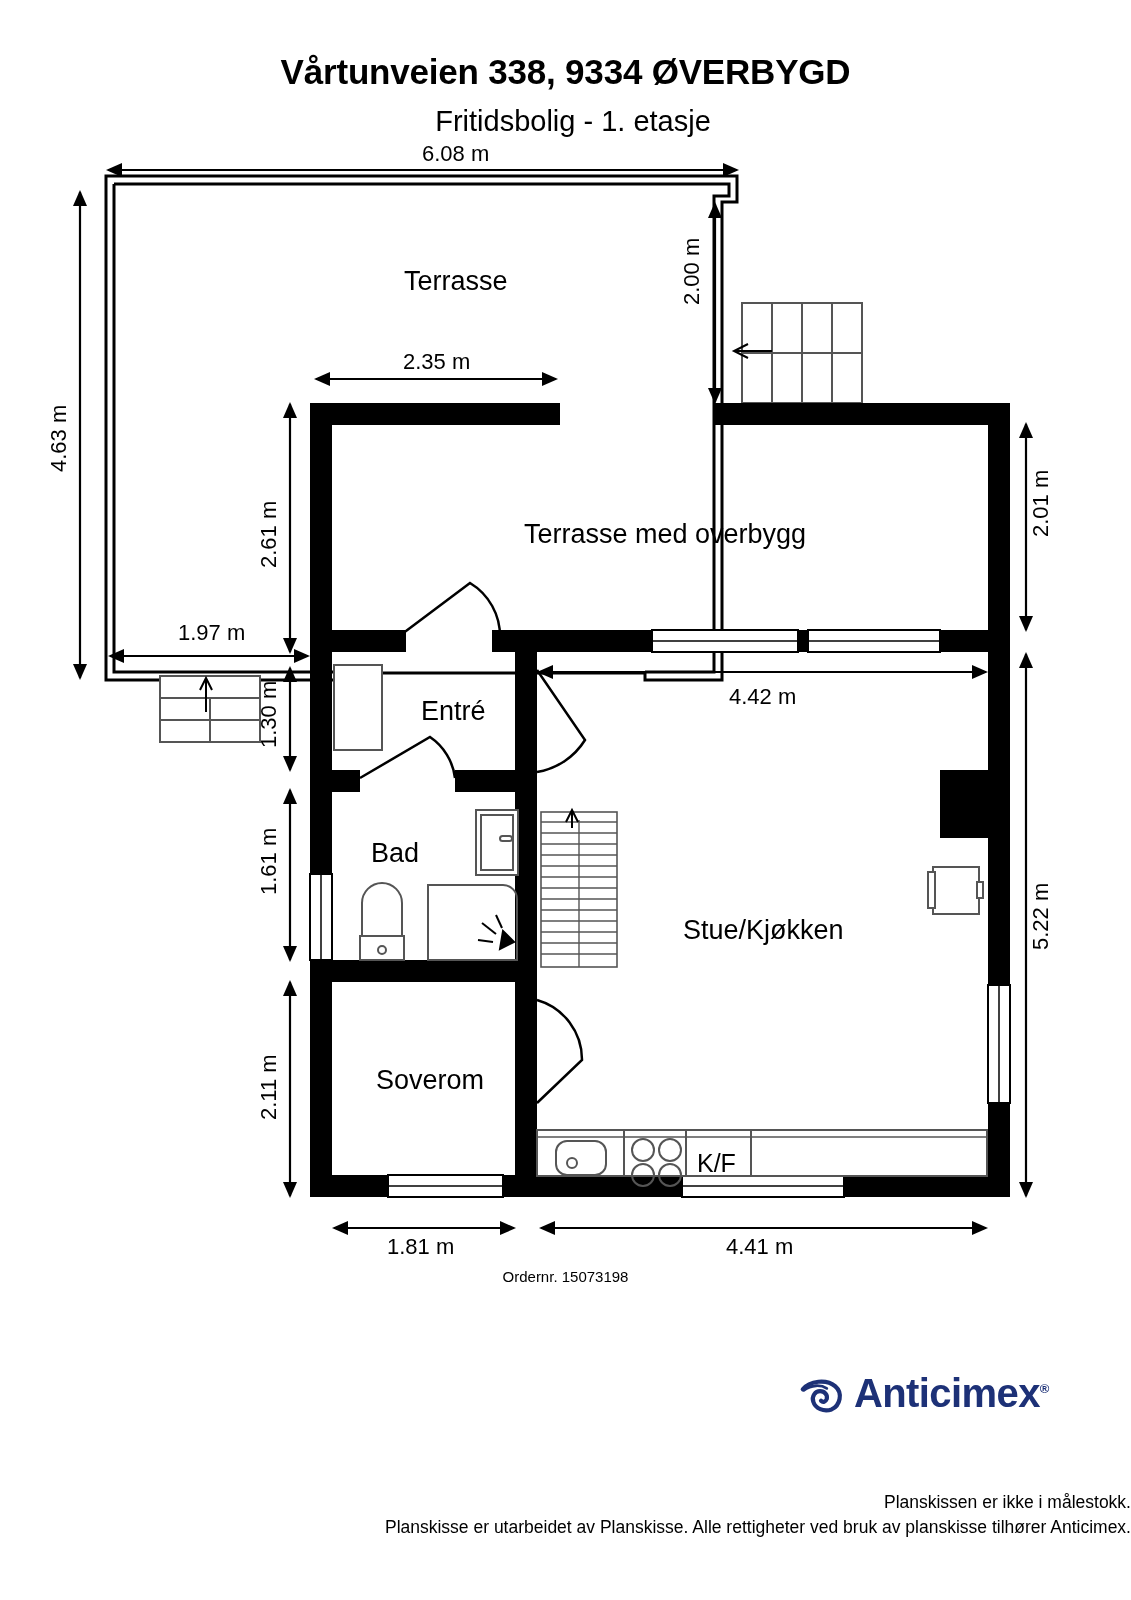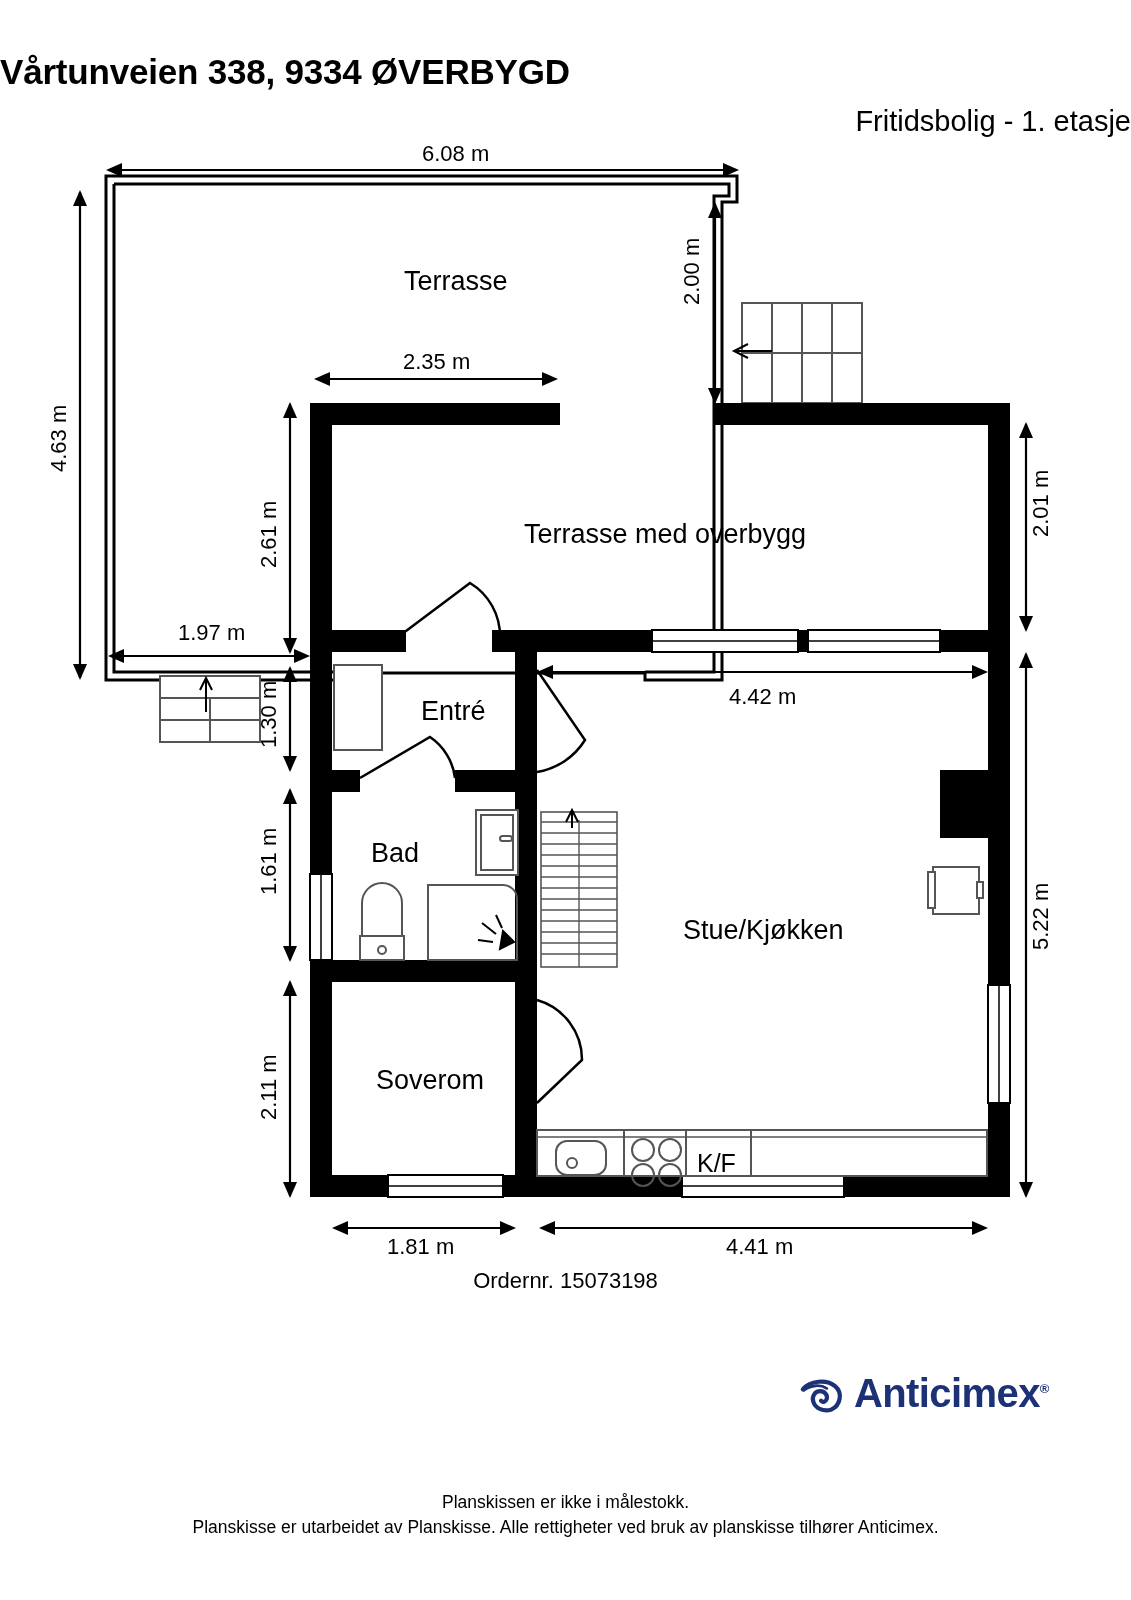--- a/index.html
+++ b/index.html
@@ -11,52 +11,52 @@
     width: 1131px; height: 1600px;
     font-family: "Liberation Sans", sans-serif;
     color: #000000;
     position: relative;
     overflow: hidden;
   }
   #stage { position: absolute; inset: 0; }
 
   
   .title {
-    position: absolute; left: 0; right: 0; 
+    position: absolute; left: 0; right: 0; text-align: center;
     font-size: 35px; font-weight: bold; letter-spacing: -0.2px;
   }
   .subtitle {
-    position: absolute; left: 15px; right: 0; text-align: right;
+    position: absolute; left: 15px; right: 0; text-align: center;
     font-size: 29px; font-weight: normal;
   }
 
   
   #plan { position: absolute; left: 0; top: 0; }
 
   
   .ordernr {
     position: absolute; left: 0; right: 0; text-align: center;
-    font-size: 22px;
+    font-size: 15px;
   }
 
   
   .logo-wrap {
     position: absolute;
     display: flex; align-items: flex-start; gap: 10px;
   }
   .logo-mark { width: 46px; height: 46px; display: block; }
   .logo-text {
     font-size: 40px; font-weight: bold; letter-spacing: -0.6px;
     line-height: 1;
   }
   .logo-tm { font-size: 13px; vertical-align: super; font-weight: bold; }
 
   
   .disclaimer {
-    position: absolute; left: 0; right: 0; text-align: center;
+    position: absolute; left: 0; right: 0; text-align: right;
     font-size: 17.5px; line-height: 1.42;
   }
   .disclaimer div { white-space: nowrap; }
 </style>
 </head>
 <body>
 
 <div id="stage">
 
   <div class="title" style="top:52px;">Vårtunveien 338, 9334 ØVERBYGD</div>

